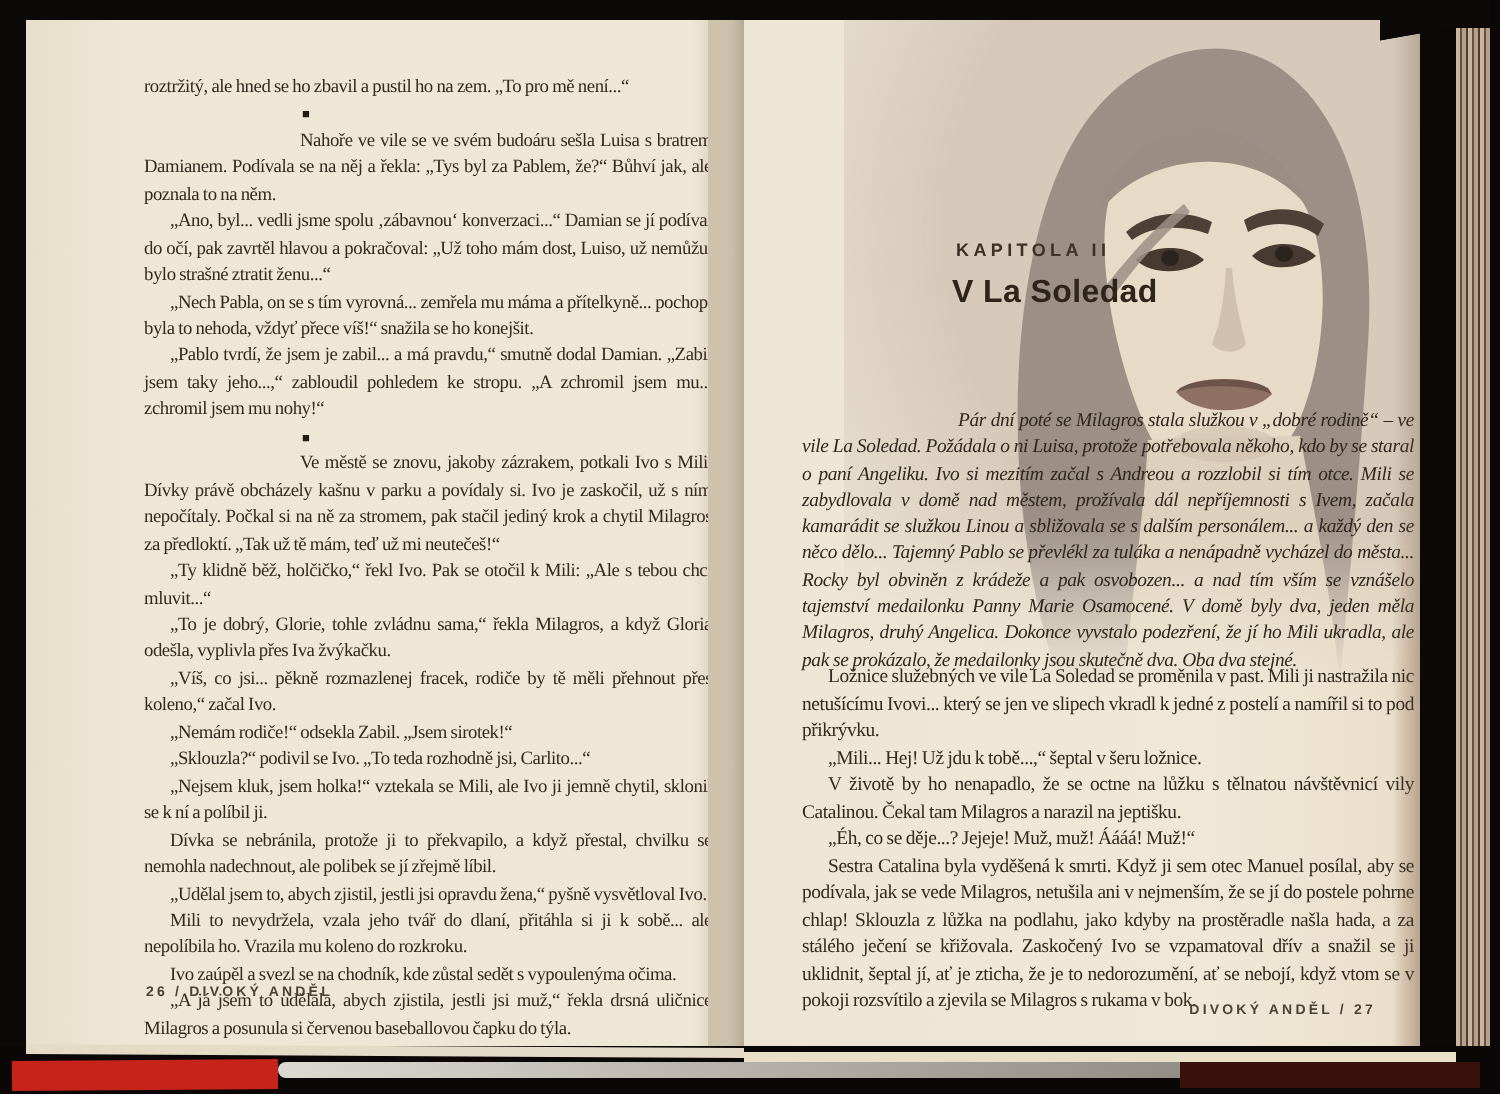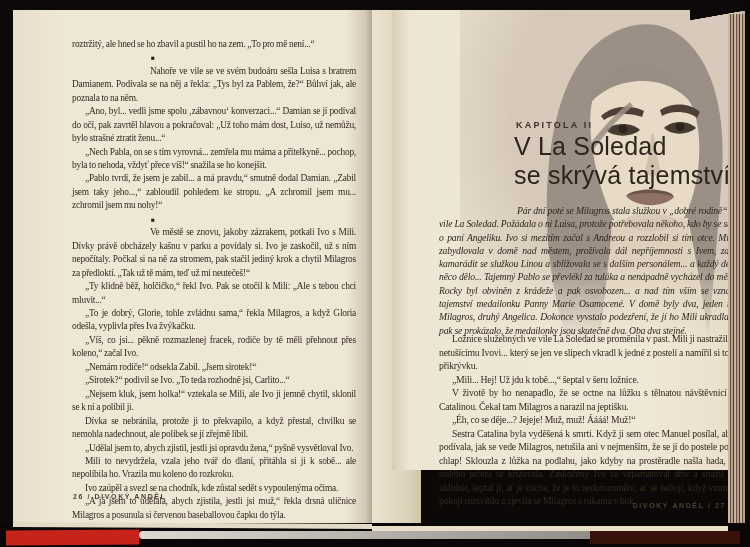--- a/index.html
+++ b/index.html
@@ -5,21 +5,21 @@
   html,body{margin:0;padding:0;}
   body{
     width:750px;height:547px;position:relative;overflow:hidden;
     background:#0b0807;
     font-family:"Liberation Serif","DejaVu Serif",serif;
   }
   
   .book{position:absolute;inset:0;}
   .page{position:absolute;top:10px;background:#ece4d1;}
   .page-left{left:13px;width:408px;height:517px;background:linear-gradient(90deg,#e7dfcb 0%,#efe7d5 12%,#efe7d5 86%,#ddd2ba 97%,#cfc3a8 100%);}
-  .page-right{left:392px;width:356px;height:460px;background:linear-gradient(90deg,#d9cdb6 0%,#eee6d4 5%,#f0e8d7 70%,#eadfcb 96%,#d6c4ad 100%);}
+  .page-right{left:354px;width:356px;height:520px;background:linear-gradient(90deg,#d9cdb6 0%,#eee6d4 5%,#f0e8d7 70%,#eadfcb 96%,#d6c4ad 100%);}
   .gutter-shadow{position:absolute;top:10px;left:346px;width:26px;height:517px;
     background:linear-gradient(90deg,rgba(80,60,35,0) 0%,rgba(80,60,35,.18) 75%,rgba(60,40,20,.32) 100%);}
   .edge-top{position:absolute;left:0;top:0;width:750px;height:10px;background:#0c0908;}
   .edge-left{position:absolute;left:0;top:0;width:13px;height:547px;background:#0c0908;}
   .page-stack{position:absolute;left:728px;top:14px;width:19px;height:526px;
     background:repeating-linear-gradient(90deg,#c7b6a2 0 2px,#6b4f3d 2px 3px,#b4a18d 3px 5px,#503a2c 5px 6px);}
   .edge-right{position:absolute;left:745px;top:0;width:5px;height:547px;background:#0a0706;}
   .corner-wedge{position:absolute;left:690px;top:0;width:60px;height:26px;
     background:linear-gradient(170deg,#0c0908 55%,rgba(12,9,8,0) 56%);}
   
@@ -38,21 +38,21 @@
   .separator{text-indent:79px;font-size:6.5px;line-height:13.4px;text-align:left;color:#241d15;}
   
   .lp-body{position:absolute;left:59px;top:28px;width:284px;
     font-size:9.4px;line-height:13.45px;letter-spacing:-.22px;word-spacing:-.3px;}
   .lp-footer{position:absolute;left:60px;top:483px;font-family:"Liberation Sans","DejaVu Sans",sans-serif;
     font-size:7px;letter-spacing:1.6px;color:#4c4234;font-weight:bold;}
   
   .rp-kicker{position:absolute;left:124px;top:110px;font-family:"Liberation Sans","DejaVu Sans",sans-serif;
     font-size:9px;letter-spacing:2.2px;color:#3c3126;font-weight:bold;}
   .rp-title{position:absolute;left:122px;top:122px;font-family:"Liberation Sans","DejaVu Sans",sans-serif;
-    font-size:25px;line-height:29px;color:#2e241a;font-weight:400;letter-spacing:.2px;}
+    font-size:16px;line-height:29px;color:#2e241a;font-weight:700;letter-spacing:.2px;}
   .rp-intro{position:absolute;left:47px;top:194px;width:306px;
     font-style:italic;font-size:9.7px;line-height:13.3px;letter-spacing:-.18px;word-spacing:-.2px;}
   .rp-intro .pg{color:#2f261c;}
   .rp-body{position:absolute;left:47px;top:322px;width:306px;
     font-size:9.7px;line-height:13.5px;letter-spacing:-.2px;word-spacing:-.3px;}
   .rp-footer{position:absolute;right:22px;top:492px;font-family:"Liberation Sans","DejaVu Sans",sans-serif;
     font-size:7px;letter-spacing:1.6px;color:#4c4234;font-weight:bold;}
   .rp-curl{position:absolute;right:0;top:0;width:14px;height:520px;
     background:linear-gradient(90deg,rgba(110,85,60,0) 0%,rgba(110,85,60,.28) 100%);}
   
@@ -70,21 +70,21 @@
         <p class="pg opening">Nahoře ve vile se ve svém budoáru sešla Luisa s bratrem Damianem. Podívala se na něj a řekla: „Tys byl za Pablem, že?“ Bůhví jak, ale poznala to na něm.</p>
         <p class="pg para">„Ano, byl... vedli jsme spolu ‚zábavnou‘ konverzaci...“ Damian se jí podíval do očí, pak zavrtěl hlavou a pokračoval: „Už toho mám dost, Luiso, už nemůžu, bylo strašné ztratit ženu...“</p>
         <p class="pg para">„Nech Pabla, on se s tím vyrovná... zemřela mu máma a přítelkyně... pochop, byla to nehoda, vždyť přece víš!“ snažila se ho konejšit.</p>
         <p class="pg para">„Pablo tvrdí, že jsem je zabil... a má pravdu,“ smutně dodal Damian. „Zabil jsem taky jeho...,“ zabloudil pohledem ke stropu. „A zchromil jsem mu... zchromil jsem mu nohy!“</p>
         <p class="pg separator">■</p>
         <p class="pg opening">Ve městě se znovu, jakoby zázrakem, potkali Ivo s Mili. Dívky právě obcházely kašnu v parku a povídaly si. Ivo je zaskočil, už s ním nepočítaly. Počkal si na ně za stromem, pak stačil jediný krok a chytil Milagros za předloktí. „Tak už tě mám, teď už mi neutečeš!“</p>
         <p class="pg para">„Ty klidně běž, holčičko,“ řekl Ivo. Pak se otočil k Mili: „Ale s tebou chci mluvit...“</p>
         <p class="pg para">„To je dobrý, Glorie, tohle zvládnu sama,“ řekla Milagros, a když Gloria odešla, vyplivla přes Iva žvýkačku.</p>
         <p class="pg para">„Víš, co jsi... pěkně rozmazlenej fracek, rodiče by tě měli přehnout přes koleno,“ začal Ivo.</p>
         <p class="pg para">„Nemám rodiče!“ odsekla Zabil. „Jsem sirotek!“</p>
-        <p class="pg para">„Sirotek?“ podivil se Ivo. „To teda rozhodně jsi, Carlito...“</p>
+        <p class="pg para">„Sklouzla?“ podivil se Ivo. „To teda rozhodně jsi, Carlito...“</p>
         <p class="pg para">„Nejsem kluk, jsem holka!“ vztekala se Mili, ale Ivo ji jemně chytil, sklonil se k ní a políbil ji.</p>
         <p class="pg para">Dívka se nebránila, protože ji to překvapilo, a když přestal, chvilku se nemohla nadechnout, ale polibek se jí zřejmě líbil.</p>
         <p class="pg para">„Udělal jsem to, abych zjistil, jestli jsi opravdu žena,“ pyšně vysvětloval Ivo.</p>
         <p class="pg para">Mili to nevydržela, vzala jeho tvář do dlaní, přitáhla si ji k sobě... ale nepolíbila ho. Vrazila mu koleno do rozkroku.</p>
         <p class="pg para">Ivo zaúpěl a svezl se na chodník, kde zůstal sedět s vypoulenýma očima.</p>
         <p class="pg para">„A já jsem to udělala, abych zjistila, jestli jsi muž,“ řekla drsná uličnice Milagros a posunula si červenou baseballovou čapku do týla.</p>
       </div>
     <div class="lp-footer">26 / DIVOKÝ ANDĚL</div>
   </div>
 
@@ -131,21 +131,20 @@
 
         <ellipse cx="190" cy="212" rx="26" ry="9" fill="#cfc0ac" opacity="0.6"></ellipse>
 
         <path d="M118,150 C134,128 150,108 170,92 L173,96 C154,112 138,132 124,154 Z" fill="#9b8f86" opacity="0.85"></path>
       </g>
     </svg>
 
     <div class="rp-kicker">KAPITOLA II</div>
     <div class="rp-title">
       <div>V La Soledad</div>
-      <div>se skrývá tajemství</div>
     </div>
 
     <div class="rp-intro">
         <p class="pg opening">Pár dní poté se Milagros stala služkou v „dobré rodině“ – ve vile La Soledad. Požádala o ni Luisa, protože potřebovala někoho, kdo by se staral o paní Angeliku. Ivo si mezitím začal s Andreou a rozzlobil si tím otce. Mili se zabydlovala v domě nad městem, prožívala dál nepříjemnosti s Ivem, začala kamarádit se služkou Linou a sbližovala se s dalším personálem... a každý den se něco dělo... Tajemný Pablo se převlékl za tuláka a nenápadně vycházel do města... Rocky byl obviněn z krádeže a pak osvobozen... a nad tím vším se vznášelo tajemství medailonku Panny Marie Osamocené. V domě byly dva, jeden měla Milagros, druhý Angelica. Dokonce vyvstalo podezření, že jí ho Mili ukradla, ale pak se prokázalo, že medailonky jsou skutečně dva. Oba dva stejné.</p>
       </div>
     <div class="rp-body">
         <p class="pg para">Ložnice služebných ve vile La Soledad se proměnila v past. Mili ji nastražila nic netušícímu Ivovi... který se jen ve slipech vkradl k jedné z postelí a namířil si to pod přikrývku.</p>
         <p class="pg para">„Mili... Hej! Už jdu k tobě...,“ šeptal v šeru ložnice.</p>
         <p class="pg para">V životě by ho nenapadlo, že se octne na lůžku s tělnatou návštěvnicí vily Catalinou. Čekal tam Milagros a narazil na jeptišku.</p>
         <p class="pg para">„Éh, co se děje...? Jejeje!  Muž, muž! Áááá! Muž!“</p>

